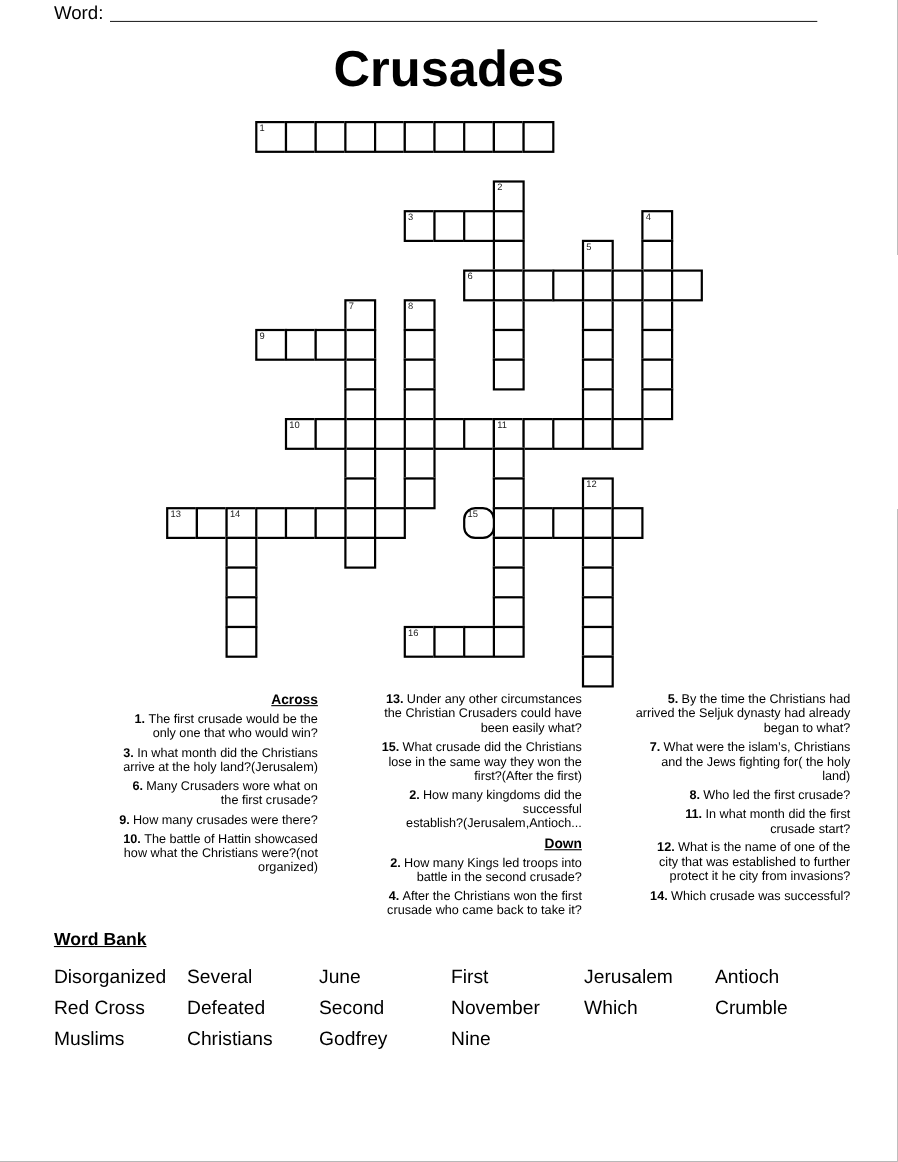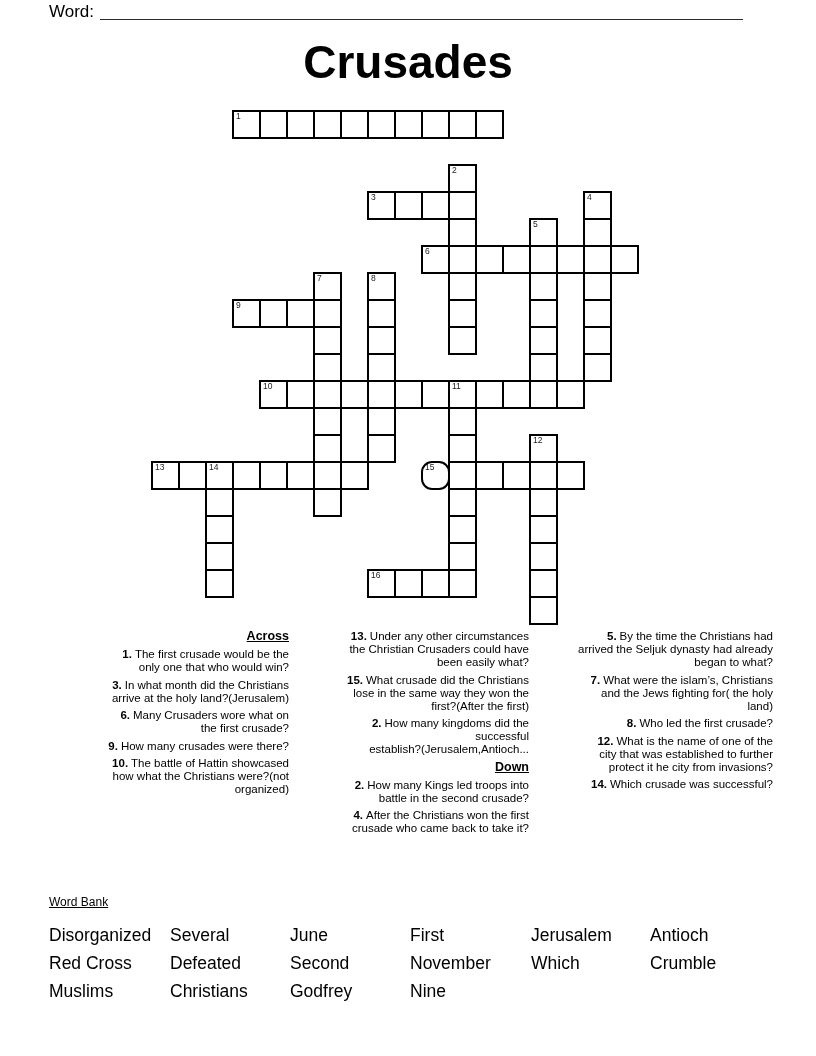--- a/index.html
+++ b/index.html
@@ -38,22 +38,22 @@
     line-height:13px; margin:0 0 5px 0;
   }
   .clue {
     font-size:11.5px; line-height:13px; margin:0 0 4.5px 0;
     white-space:pre-line;
   }
   .clue b { font-weight:700; margin-right:3px; }
   
   .wordbank { position:absolute; left:49px; top:845px; width:740px; }
   .wb-heading {
-    display:inline-block; font-size:12px; font-weight:400;
-    text-decoration:underline; line-height:20px;margin-top:47px;
+    display:inline-block; font-size:16px; font-weight:700;
+    text-decoration:underline; line-height:20px;
   }
   .wb-grid { margin-top:9px; display:grid; grid-template-columns:121px 120px 120px 121px 119px auto; }
   .wb-item { font-size:17.5px; line-height:28px; height:28px; white-space:nowrap; }
 </style>
 </head>
 <body>
 
 <div class="page">
 
   <div class="name-row">
@@ -228,20 +228,22 @@
 crusade who came back to take it?</span></div>
       </div>
       <div class="clue-col">
         <div class="clue"><b>5.</b><span>By the time the Christians had
 arrived the Seljuk dynasty had already
 began to what?</span></div>
         <div class="clue"><b>7.</b><span>What were the islam’s, Christians
 and the Jews fighting for( the holy
 land)</span></div>
         <div class="clue"><b>8.</b><span>Who led the first crusade?</span></div>
+        <div class="clue"><b>11.</b><span>In what month did the first
+crusade start?</span></div>
         <div class="clue"><b>12.</b><span>What is the name of one of the
 city that was established to further
 protect it he city from invasions?</span></div>
         <div class="clue"><b>14.</b><span>Which crusade was successful?</span></div>
       </div>
     </div>
 
   <div class="wordbank">
     <div class="wb-heading">Word Bank</div>
     <div class="wb-grid" id="wb-grid">

